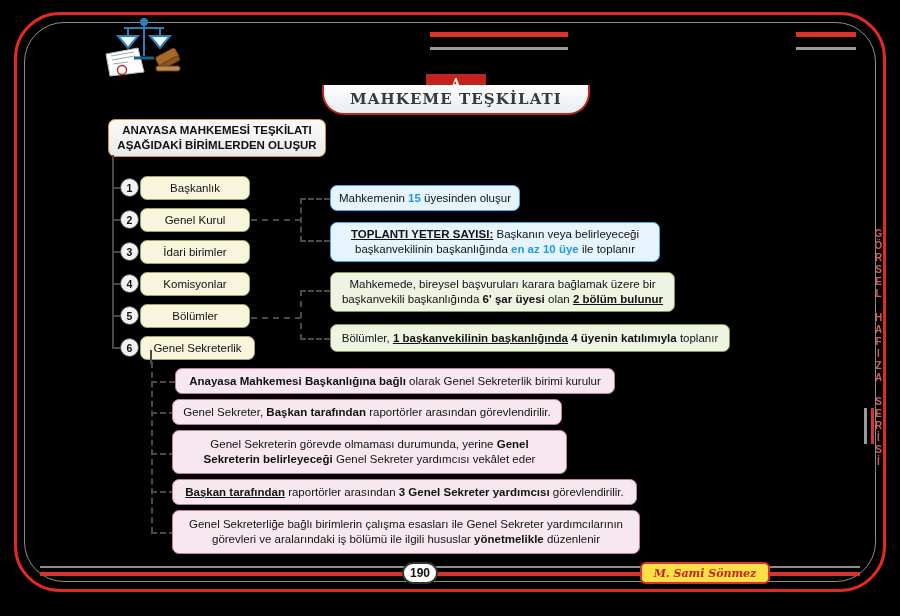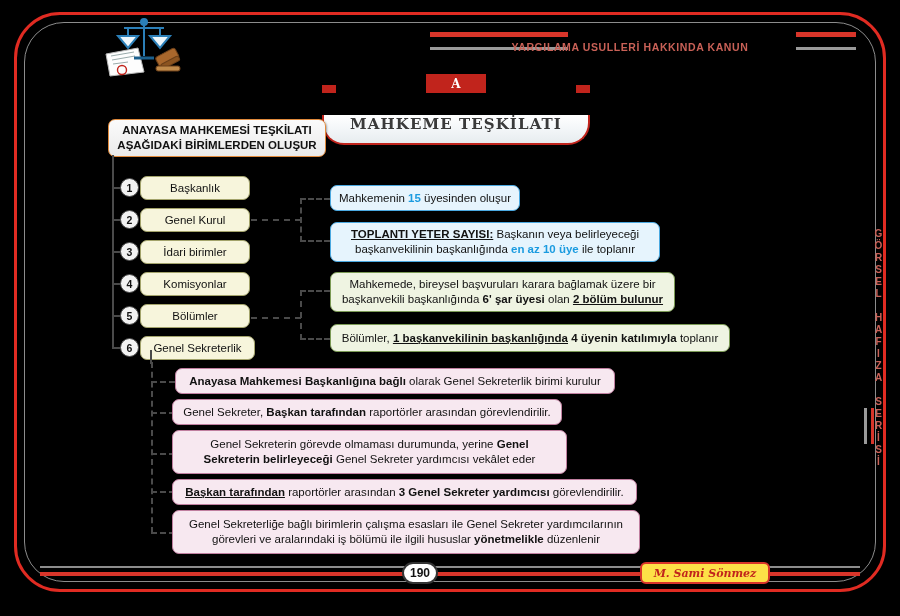--- a/index.html
+++ b/index.html
@@ -81,21 +81,21 @@
 
   
   .banner {
     position: absolute;
     left: 322px; top: 85px;
     width: 268px; height: 30px;
     background: linear-gradient(180deg,#ffffff 0%, #f4f7f9 45%, #e7ecef 100%);
     border: 2px solid #c1241c;
     border-radius: 0 0 22px 22px;
     border-top: none;
-    display: flex; align-items: flex-start; justify-content: center; margin-top: 30px;
+    display: flex; align-items: center; justify-content: center;
   }
   .banner-title {
     font-family: "DejaVu Serif", serif;
     font-size: 15px;
     font-weight: bold;
     color: #3a3a3a;
     letter-spacing: 1.1px;
   }
   .banner-side-l, .banner-side-r {
     position: absolute; top: 85px;
@@ -291,21 +291,21 @@
 </div>
 
 <div class="hdr-rules">
   <span class="r-red"></span>
     <span class="r-grey"></span>
 </div>
 <div class="hdr-rules-right">
   <span class="r-red"></span>
     <span class="r-grey"></span>
 </div>
-<div class="hdr-text"><br><span>YARGILAMA USULLERİ HAKKINDA KANUN</span></div>
+<div class="hdr-text"><br></div>
 
 <div class="banner-side-l"></div>
 <div class="banner-side-r"></div>
 <div class="ribbon">
   <span>A</span>
 </div>
 <div class="banner">
   <div class="banner-title">MAHKEME TEŞKİLATI</div>
 </div>
 

